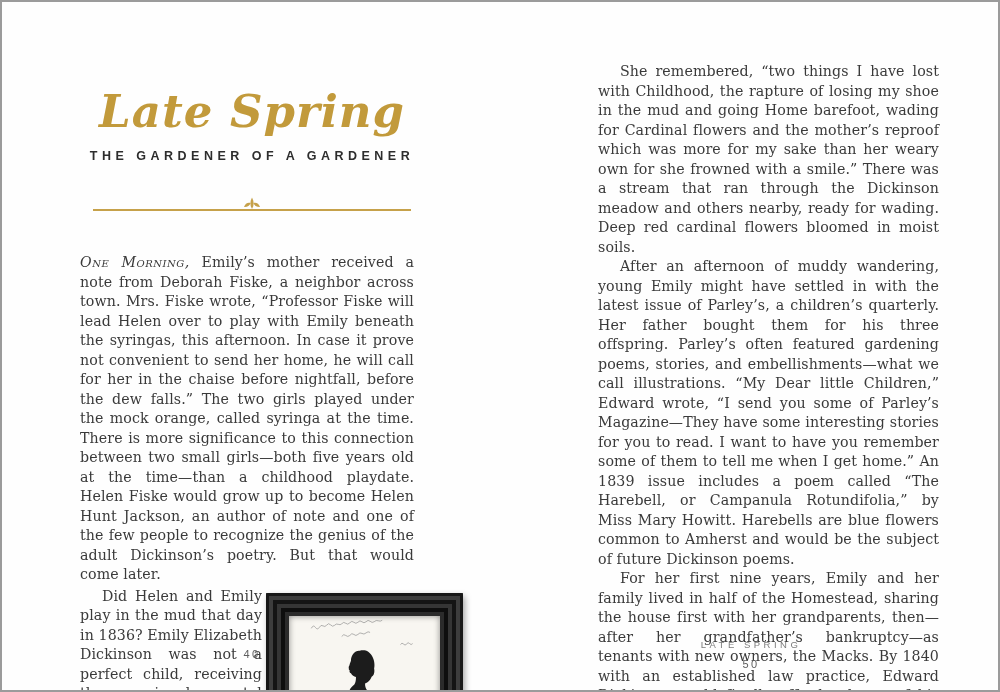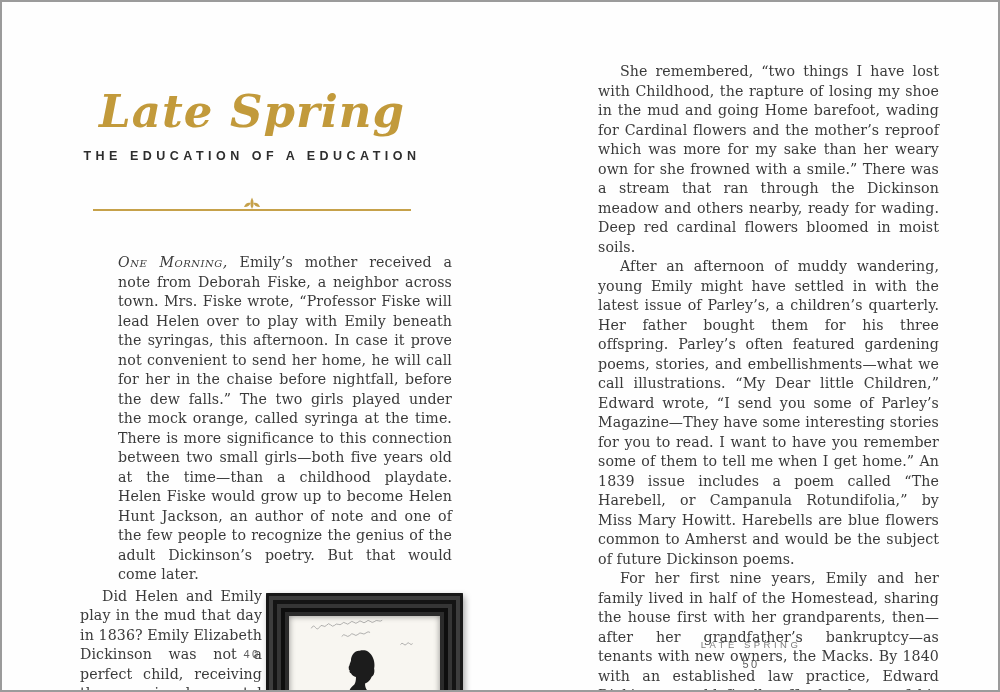--- a/index.html
+++ b/index.html
@@ -28,21 +28,21 @@
     margin-top:14px;
     font-family:"Liberation Sans", sans-serif;
     font-weight:bold; font-size:12.5px;
     letter-spacing:4.5px; color:#2d2d2d;
   }
   .divider { position:relative; width:318px; margin:34px auto 0; height:14px; }
   .divider .rule { position:absolute; left:0; right:0; bottom:0; height:2px; background:#C6A14A; }
   .divider .sprig { position:absolute; left:50%; bottom:1px; transform:translateX(-50%); }
 
   
-  .body-col-left  { width:334px; margin:42px 0 0 116px; }
+  .body-col-left  { width:334px; margin:42px 0 0 78px; }
   .body-col-right { width:341px; margin:60px 0 0 96px; }
   .body-p {
     text-align:justify;
     font-size:14.2px; line-height:19.5px;
     color:#3a3a3a;
     letter-spacing:.1px;
   }
   .body-p.indent { text-indent:22px; }
   .seg-lead { font-style:italic; font-variant:small-caps; letter-spacing:.5px; }
   .seg-italic { }
@@ -90,21 +90,21 @@
 </style>
 </head>
 <body>
 
 <div class="spread">
 
   <div class="page page-left">
 
     <div class="chapter-head">
       <div class="chapter-title">Late Spring</div>
-      <div class="chapter-subtitle">THE EDUCATION OF A EDUCATION</div>
+      <div class="chapter-subtitle">THE GARDENER OF A GARDENER</div>
       <div class="divider">
         <div class="rule"></div>
         <svg class="sprig" width="22" height="16" viewBox="0 0 22 16">
           <path d="M11 15 C8.8 11.5 8.8 7.5 11 3.5 C13.2 7.5 13.2 11.5 11 15 Z" fill="#C6A14A"></path>
           <path d="M9.6 9 C6.6 8.2 4.2 9.6 3 13 C6.4 13.2 8.6 11.6 9.6 9 Z" fill="#C6A14A"></path>
           <path d="M12.4 9 C15.4 8.2 17.8 9.6 19 13 C15.6 13.2 13.4 11.6 12.4 9 Z" fill="#C6A14A"></path>
         </svg>
       </div>
     </div>
 

